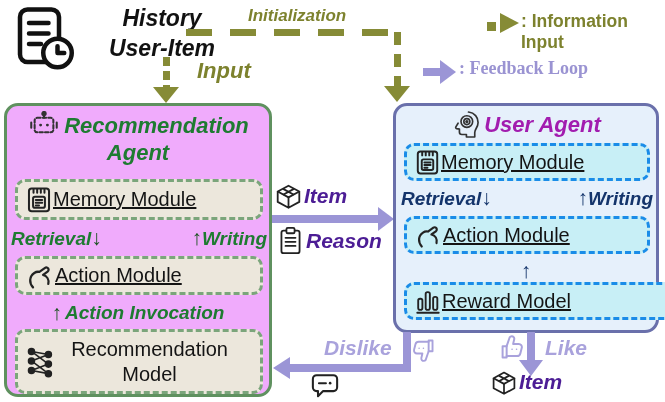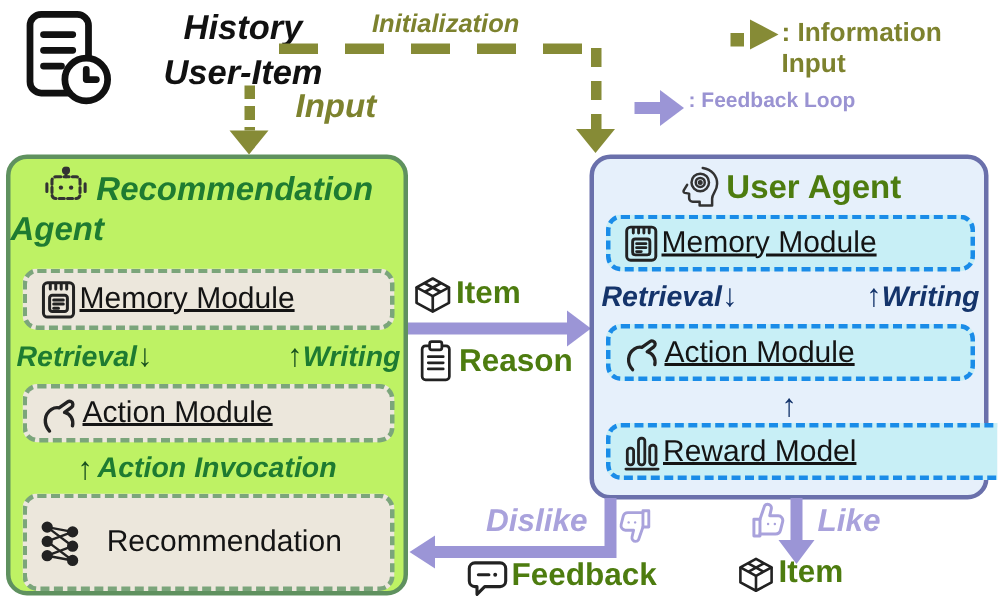--- a/index.html
+++ b/index.html
@@ -14,39 +14,39 @@
   .tri-down-olive{width:0;height:0;border-left:13px solid transparent;border-right:13px solid transparent;border-top:16px solid #868b36;}
   .tri-right-olive{width:0;height:0;border-top:10.5px solid transparent;border-bottom:10.5px solid transparent;border-left:19px solid #868b36;}
   .tri-right-purple{width:0;height:0;border-top:12px solid transparent;border-bottom:12px solid transparent;border-left:16px solid #9b95d6;}
   .tri-left-purple{width:0;height:0;border-top:11px solid transparent;border-bottom:11px solid transparent;border-right:17px solid #9b95d6;}
   .tri-down-purple{width:0;height:0;border-left:12px solid transparent;border-right:12px solid transparent;border-top:16px solid #9b95d6;}
   .pshaft{background:#9b95d6;}
   
   .hist-title{font-size:23px;font-weight:bold;font-style:italic;color:#111;text-align:center;line-height:1.3;}
   .olive-label{color:#7d822e;font-style:italic;font-weight:600;}
   .legend-olive{color:#7d822e;font-weight:bold;font-size:17.5px;}
-  .legend-purple{color:#9a93d2;font-weight:bold;font-size:14px;}
-  
-  .green-box{background:#bef264;border:3px solid #5f915f;border-radius:14px;box-sizing:border-box;padding-left:13px;}
+  .legend-purple{color:#9a93d2;font-weight:bold;font-size:18px;font-family:Liberation Serif, serif;}
+  
+  .green-box{background:#f0abfc;border:3px solid #5f915f;border-radius:14px;box-sizing:border-box;padding-left:13px;}
   .blue-box{background:#e6f0fb;border:3px solid #6a70ab;border-radius:14px;box-sizing:border-box;}
   .module-green{background:#ece7dc;border:3px dashed #7ba57b;border-radius:10px;box-sizing:border-box;
                 display:flex;align-items:center;padding-left:7px;}
   .module-blue{background:#c8eff6;border:3px dashed #1a8ce8;border-radius:10px;box-sizing:border-box;
                display:flex;align-items:center;padding-left:7px;}
   .mod-label{flex:1;text-align:left;font-size:20px;color:#141414;padding-right:14px;text-decoration:underline;}
   .mod-label2{flex:1;text-align:center;font-size:20px;color:#141414;line-height:1.25;padding-right:18px;}
   .g-title{color:#1e7b31;font-size:22px;font-weight:bold;font-style:italic;line-height:1.25;}
-  .b-title{color:#4d7c0f;font-size:22px;font-weight:bold;}
+  .b-title{color:#a21caf;font-size:22px;font-weight:bold;font-style:italic;}
   .g-flow{color:#1e7b31;font-size:19px;font-style:italic;font-weight:600;}
   .b-flow{color:#14346b;font-size:19px;font-style:italic;font-weight:600;}
   .g-arr{color:#19511f;font-size:21px;font-weight:900;font-style:normal;}
   .b-arr{color:#14346b;font-size:21px;font-weight:900;font-style:normal;}
   .row-between{display:flex;justify-content:space-between;align-items:center;}
   .row-center{display:flex;justify-content:center;align-items:center;gap:3px;}
-  .blk-label{font-size:21px;font-weight:bold;color:#4d7c0f;}
+  .blk-label{font-size:21px;font-weight:bold;font-style:italic;color:#4c1d95;}
   .purp-label{font-size:21px;font-style:italic;font-weight:600;color:#a9a2dc;}
   svg{display:block;}
 </style>
 </head>
 <body>
 
 <div id="canvas">
 
   <span class="abs" style="left:8px;top:5px;">
     <svg width="72" height="66" viewBox="0 0 48 44" fill="none" stroke="#111" stroke-width="3" stroke-linecap="round" stroke-linejoin="round">
@@ -84,21 +84,21 @@
           <path d="M20 8 v-3.5"></path>
             <circle cx="20" cy="3" r="2" fill="#333"></circle>
           <rect x="9" y="8" width="22" height="17" rx="3" stroke-dasharray="4 2.5"></rect>
           <circle cx="16" cy="16.5" r="1.7" fill="#333" stroke="none"></circle>
           <circle cx="24" cy="16.5" r="1.7" fill="#333" stroke="none"></circle>
           <path d="M5 13.5 v6 M35 13.5 v6"></path>
         </svg>
       </span>
       <span class="g-title">Recommendation</span>
     </div>
-    <div class="abs g-title" style="left:0;top:33px;width:100%;text-align:left;">Agent</div>
+    <div class="abs g-title" style="left:0;top:33px;width:100%;text-align:center;">Agent</div>
 
     <div class="abs module-green" style="left:8px;top:73px;width:248px;height:41px;">
       <span>
         <svg width="28" height="31" viewBox="0 0 30 34" fill="none" stroke="#222" stroke-width="2.2" stroke-linecap="round">
           <rect x="4" y="5" width="22" height="25" rx="3"></rect>
           <path d="M9 5.5 v4 M13 5.5 v4 M17 5.5 v4 M21 5.5 v4"></path>
           <rect x="8.5" y="14" width="13" height="12" rx="2"></rect>
           <path d="M11.5 17.5 h7 M11.5 20.5 h7 M11.5 23.5 h3.5"></path>
         </svg>
       </span>
@@ -131,20 +131,21 @@
           <circle cx="6" cy="7" r="2.8"></circle>
             <circle cx="6" cy="16" r="2.8"></circle>
             <circle cx="6" cy="25" r="2.8"></circle>
           <circle cx="22" cy="10" r="2.8"></circle>
             <circle cx="22" cy="19" r="2.8"></circle>
             <circle cx="22" cy="28" r="2.8"></circle>
         </svg>
       </span>
       <span class="mod-label2">
         <div>Recommendation</div>
+        <div>Model</div>
       </span>
     </div>
   </div>
 
   <span class="abs" style="left:275px;top:183px;">
     <svg width="27" height="27" viewBox="0 0 30 30" fill="none" stroke="#222" stroke-width="2" stroke-linejoin="round">
       <path d="M15 3 L27 9.5 L15 16 L3 9.5 Z"></path>
       <path d="M3 9.5 V21 L15 27.5 V16 M27 9.5 V21 L15 27.5"></path>
       <path d="M9 6.5 L21 13 M21 6.5 L9 13"></path>
     </svg>
@@ -229,21 +230,20 @@
       <circle cx="19.5" cy="17" r=".9" fill="#a9a2dc" stroke="none"></circle>
     </svg>
   </span>
   <span class="abs" style="left:311px;top:372px;">
     <svg width="28" height="27" viewBox="0 0 30 28" fill="none" stroke="#222" stroke-width="2.2" stroke-linecap="round" stroke-linejoin="round">
       <path d="M6 3 h18 a4 4 0 0 1 4 4 v9 a4 4 0 0 1 -4 4 H13 l-5.5 5.5 V20 H6 a4 4 0 0 1 -4 -4 V7 a4 4 0 0 1 4 -4 Z"></path>
       <path d="M8.5 11.5 h7.5"></path>
       <circle cx="20.5" cy="11.5" r="1.4" fill="#222" stroke="none"></circle>
     </svg>
   </span>
-  <div class="abs blk-label" style="left:341px;top:372px;">Feedback</div>
 
   <div class="abs pshaft" style="left:527px;top:332px;width:8px;height:30px;"></div>
   <div class="abs tri-down-purple" style="left:519px;top:360px;"></div>
   <span class="abs" style="left:499px;top:334px;">
     <svg width="27" height="27" viewBox="0 0 30 30" fill="none" stroke="#a9a2dc" stroke-width="2.2" stroke-linecap="round" stroke-linejoin="round">
       <path d="M4 13.5 h4.5 V26 H4 Z"></path>
       <path d="M8.5 24.5 h11.5 c1.8 0 3.3 -1.2 3.7 -2.9 l1.6 -6.4 c.5 -2.1 -1.1 -4.2 -3.3 -4.2 h-6.3 l1.2 -5.2 c.4 -1.8 -1 -3.4 -2.8 -3.4 c-.9 0 -1.7 .4 -2.2 1.2 L8.5 13.5"></path>
       <circle cx="14.5" cy="17" r=".9" fill="#a9a2dc" stroke="none"></circle>
       <circle cx="19.5" cy="17" r=".9" fill="#a9a2dc" stroke="none"></circle>
     </svg>

